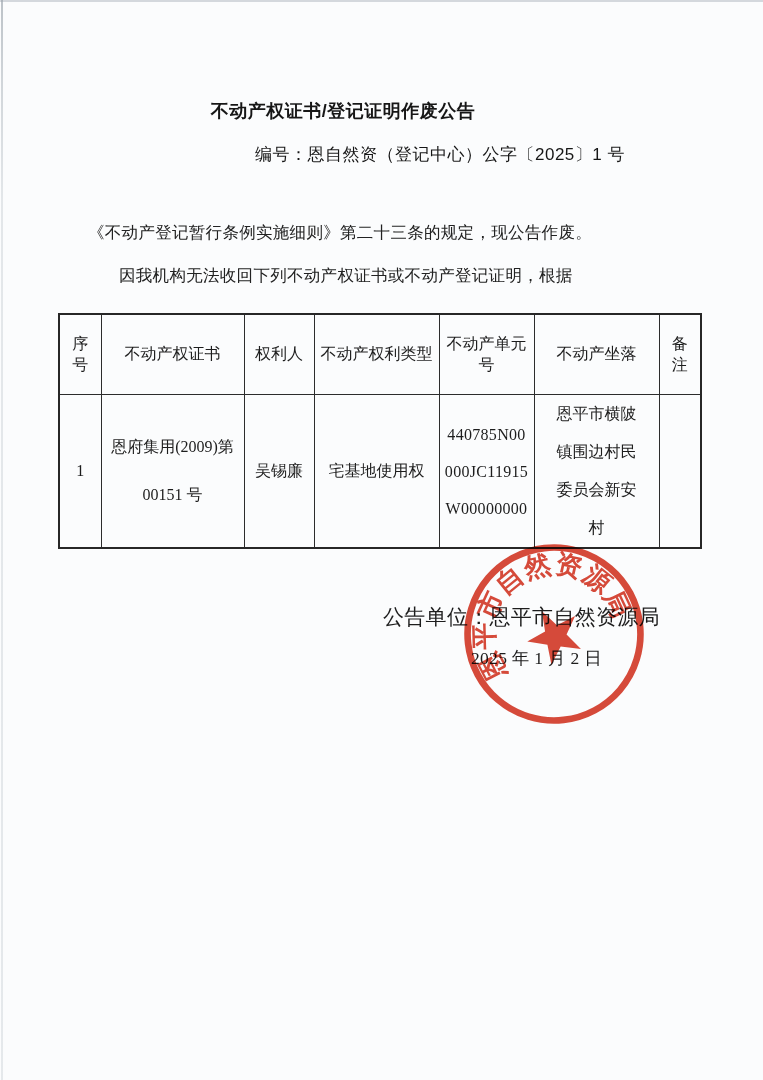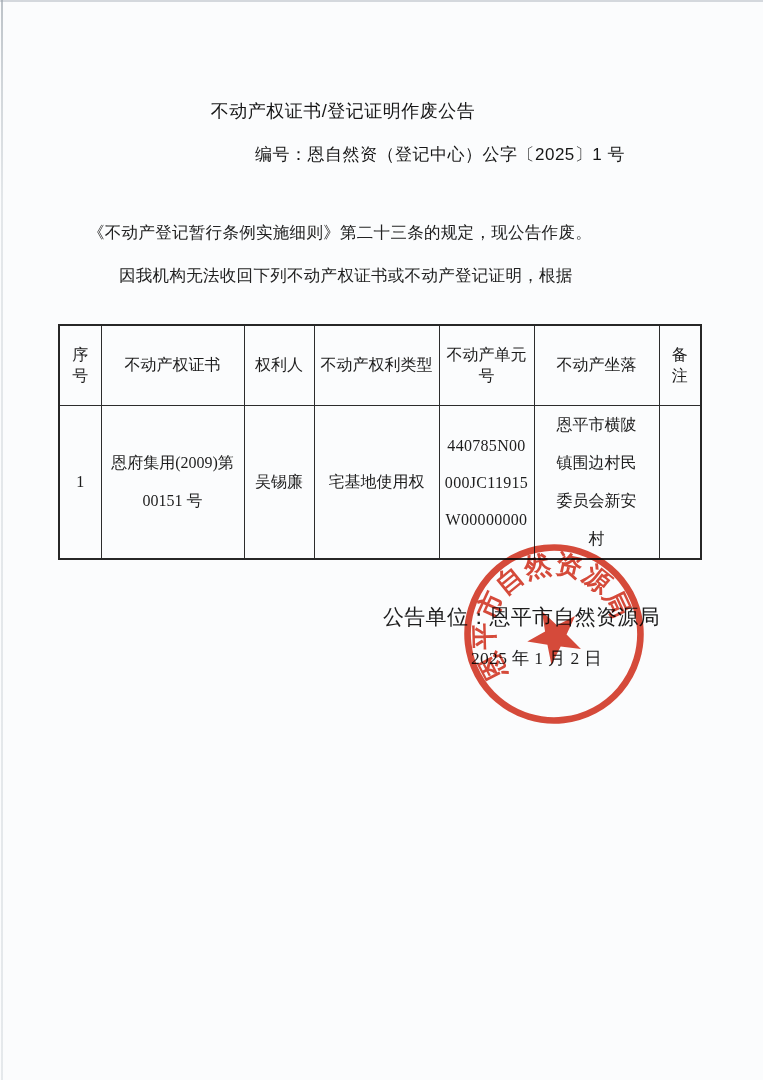--- a/index.html
+++ b/index.html
@@ -14,50 +14,50 @@
   .page{position:absolute;inset:0;}
   
   .edge-top{position:absolute;top:0;left:0;right:0;height:2px;background:#c7ccd2;opacity:.75;}
   .edge-left{position:absolute;top:0;left:1px;width:2px;height:100%;
     background:linear-gradient(to bottom,#9aa3ab 0,#b9c0c6 80px,#d6dbdf 200px,#d9dee2 100%);opacity:.65;}
 
   .doc-title{
     position:absolute;top:99px;left:0;width:686px;
     text-align:center;
     font-family:"Liberation Sans","DejaVu Sans",sans-serif;
-    font-weight:normal;font-size:18px;letter-spacing:.5px;color:#161616;
+    font-weight:bold;font-size:18px;letter-spacing:.5px;color:#161616;
   }
   .doc-number{
     position:absolute;top:143px;left:180px;width:520px;
     text-align:center;
     font-family:"Liberation Sans","DejaVu Sans",sans-serif;
     font-weight:normal;font-size:17px;letter-spacing:.5px;color:#161616;
   }
   .body-para{
     position:absolute;top:211px;left:88px;width:600px;
     font-size:16.5px;color:#222;
   }
   .body-line{height:43px;line-height:43px;white-space:nowrap;letter-spacing:.3px;}
   .body-line.indented{padding-left:31px;}
 
   table.cert-table{
-    position:absolute;top:324px;left:58px;
+    position:absolute;top:313px;left:58px;
     border-collapse:collapse;table-layout:fixed;
     font-size:16px;color:#1d1d1d;
   }
   .cert-table th,.cert-table td{
     border:1.6px solid #2c2c2c;
     text-align:center;vertical-align:middle;
     font-weight:normal;padding:0 5px;
     overflow:hidden;
   }
   .cert-table{border:2.2px solid #272727;}
   .cert-table th{height:79px;}
   .cert-table td{height:105px;}
-  td.cell-cert{line-height:38px;}
+  td.cell-cert{line-height:48px;}
   td.cell-unit{line-height:37px;word-break:break-all;letter-spacing:.3px;margin-left:32px;}
   td.cell-loc{line-height:38px;padding:0 18px;}
 
   .issuer-line{
     position:absolute;top:605px;left:383px;
     font-size:21px;line-height:24px;white-space:nowrap;color:#1d1d1d;letter-spacing:.3px;
   }
   .date-line{
     position:absolute;top:646px;left:471px;
     font-size:17.5px;line-height:24px;white-space:nowrap;color:#1d1d1d;letter-spacing:.3px;

